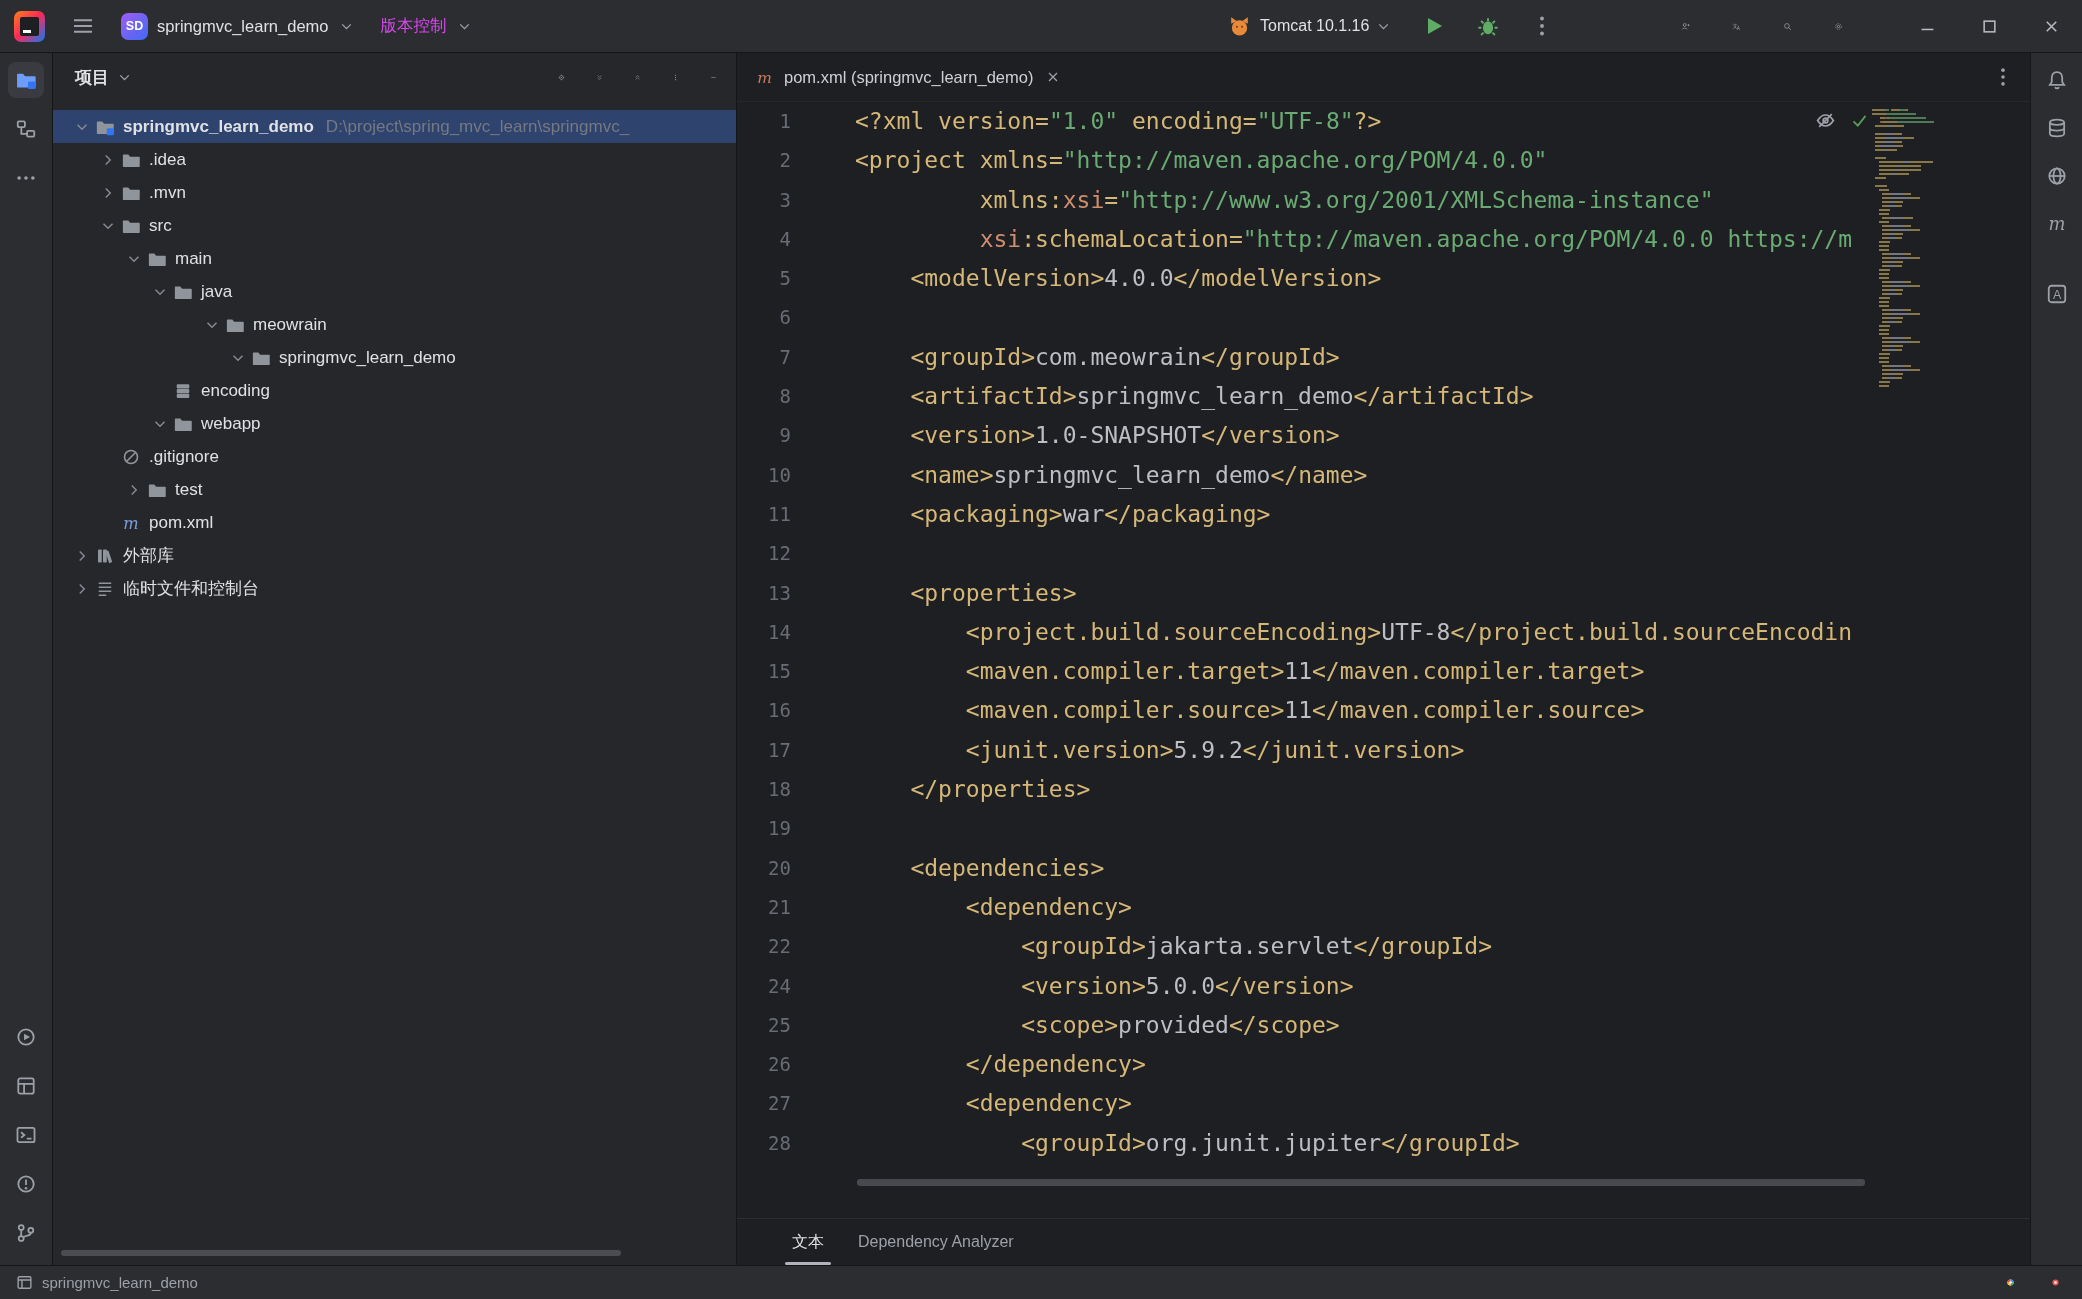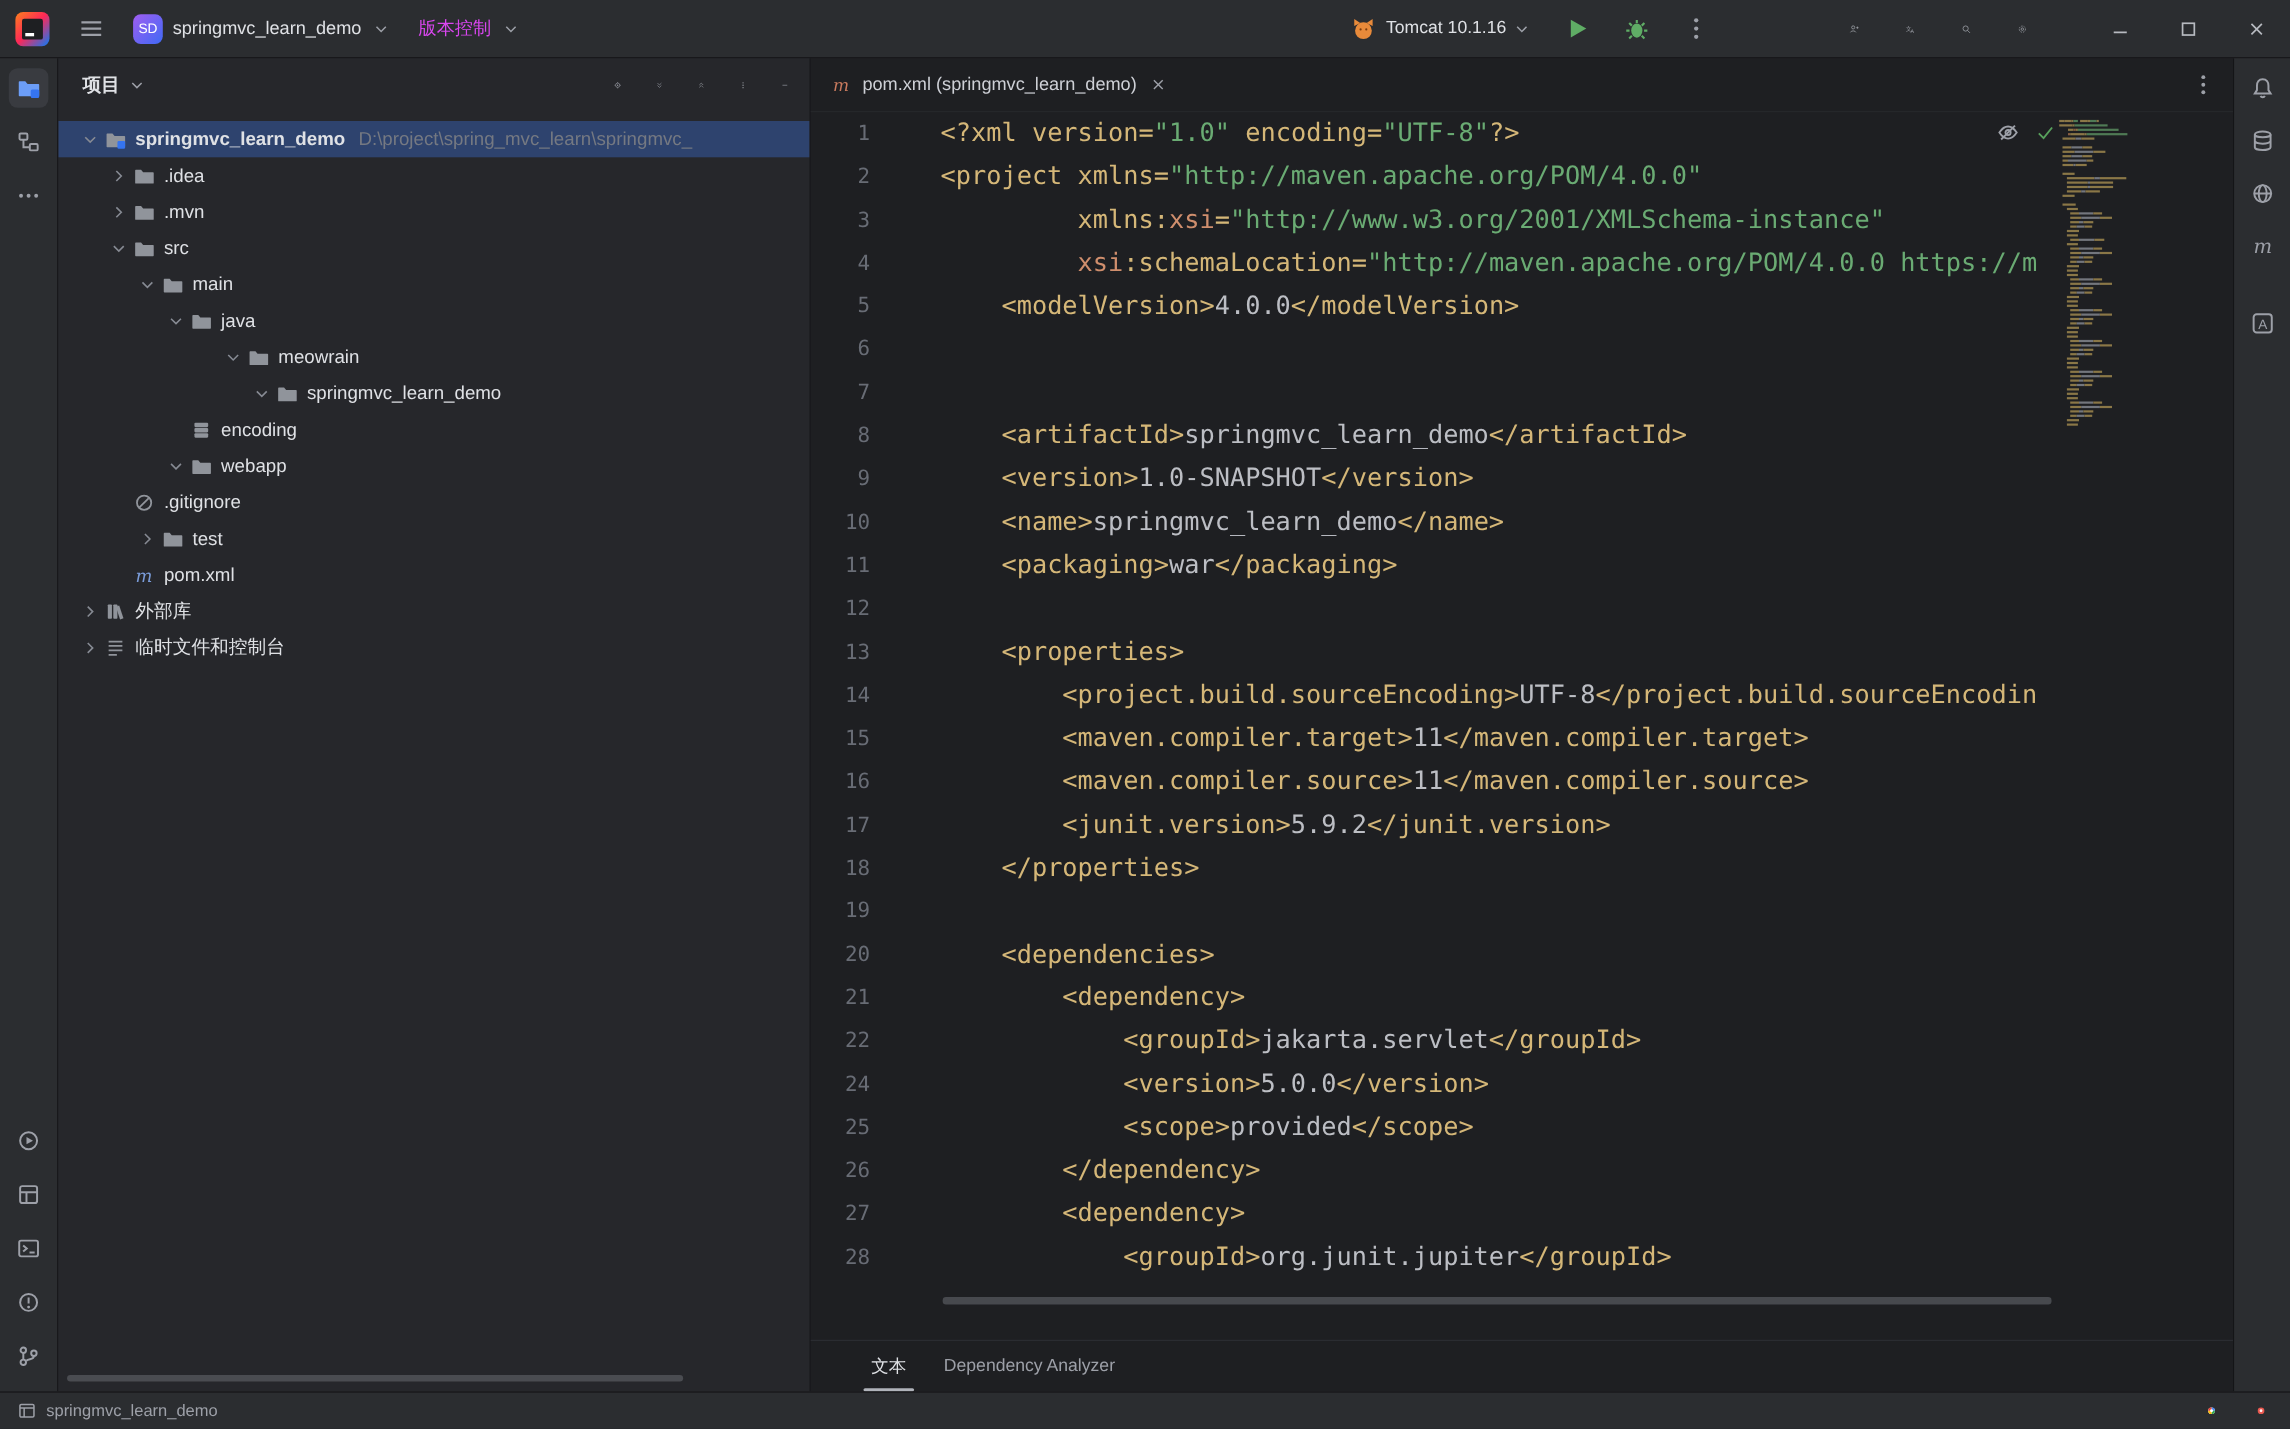--- a/index.html
+++ b/index.html
@@ -11,21 +11,21 @@
   .icon svg{width:100%;height:100%;display:block}
 
   
   .titlebar{position:absolute;left:0;top:0;width:2082px;height:53px;background:#2b2d30;border-bottom:1px solid #141517}
   .tb-left{position:absolute;left:14px;top:0;height:100%;display:flex;align-items:center;gap:26px}
   .ide-logo{width:31px;height:31px;border-radius:7px;background:linear-gradient(135deg,#fc801d 0%,#fe2857 48%,#087cfa 100%);position:relative;flex:none}
   .ide-logo::after{content:"";position:absolute;left:6px;top:6px;width:19px;height:19px;background:#1e1f22;border-radius:2px}
   .ide-logo::before{content:"";position:absolute;z-index:2;left:9px;bottom:9px;width:8px;height:2.5px;background:#fff}
   .hamburger{width:24px;height:24px}
   .widget{display:flex;align-items:center;gap:9px;font-size:16.5px;color:#dfe1e5}
-  .proj-badge{width:27px;height:27px;border-radius:7px;background:linear-gradient(135deg,#a05df2,#3f6af5);color:#fff;font-size:12.5px;font-weight:400;display:flex;align-items:center;justify-content:center}
+  .proj-badge{width:27px;height:27px;border-radius:7px;background:linear-gradient(135deg,#a05df2,#3f6af5);color:#fff;font-size:12.5px;font-weight:700;display:flex;align-items:center;justify-content:center}
   .w-chev{width:17px;height:17px;color:#9da0a8}
   .vcs{color:#d946ef}
   .tb-run{position:absolute;left:1228px;top:0;height:100%;display:flex;align-items:center}
   .tomcat-ic{width:23px;height:23px;margin-right:9px}
   .run-name{font-size:16px;color:#dfe1e5}
   .tb-run .w-chev{margin-left:6px}
   .tb-btn{width:24px;height:24px;margin-left:30px}
   .tb-btn.green{color:#5fad65}
   .tb-actions{position:absolute;right:232px;top:0;height:100%;display:flex;align-items:center;gap:28px}
   .tb-actions .icon{width:23px;height:23px}
@@ -545,21 +545,21 @@
     </div>
 
     <div class="code-region">
       <div class="code-area">
           <div class="code-line"><span class="line-num">1</span><span class="line-text"><span class="tok-g">&lt;?xml </span><span class="tok-a">version</span><span class="tok-g">=</span><span class="tok-s">"1.0"</span><span class="tok-t"> </span><span class="tok-a">encoding</span><span class="tok-g">=</span><span class="tok-s">"UTF-8"</span><span class="tok-g">?&gt;</span></span></div>
           <div class="code-line"><span class="line-num">2</span><span class="line-text"><span class="tok-g">&lt;project </span><span class="tok-a">xmlns</span><span class="tok-g">=</span><span class="tok-s">"http://maven.apache.org/POM/4.0.0"</span></span></div>
           <div class="code-line"><span class="line-num">3</span><span class="line-text"><span class="tok-t">         </span><span class="tok-a">xmlns:</span><span class="tok-n">xsi</span><span class="tok-g">=</span><span class="tok-s">"http://www.w3.org/2001/XMLSchema-instance"</span></span></div>
           <div class="code-line"><span class="line-num">4</span><span class="line-text"><span class="tok-t">         </span><span class="tok-n">xsi</span><span class="tok-a">:schemaLocation</span><span class="tok-g">=</span><span class="tok-s">"http://maven.apache.org/POM/4.0.0 https://m</span></span></div>
           <div class="code-line"><span class="line-num">5</span><span class="line-text"><span class="tok-t">    </span><span class="tok-g">&lt;modelVersion&gt;</span><span class="tok-t">4.0.0</span><span class="tok-g">&lt;/modelVersion&gt;</span></span></div>
           <div class="code-line"><span class="line-num">6</span><span class="line-text"></span></div>
-          <div class="code-line"><span class="line-num">7</span></div>
+          <div class="code-line"><span class="line-num">7</span><span class="line-text"><span class="tok-t">    </span><span class="tok-g">&lt;groupId&gt;</span><span class="tok-t">com.meowrain</span><span class="tok-g">&lt;/groupId&gt;</span></span></div>
           <div class="code-line"><span class="line-num">8</span><span class="line-text"><span class="tok-t">    </span><span class="tok-g">&lt;artifactId&gt;</span><span class="tok-t">springmvc_learn_demo</span><span class="tok-g">&lt;/artifactId&gt;</span></span></div>
           <div class="code-line"><span class="line-num">9</span><span class="line-text"><span class="tok-t">    </span><span class="tok-g">&lt;version&gt;</span><span class="tok-t">1.0-SNAPSHOT</span><span class="tok-g">&lt;/version&gt;</span></span></div>
           <div class="code-line"><span class="line-num">10</span><span class="line-text"><span class="tok-t">    </span><span class="tok-g">&lt;name&gt;</span><span class="tok-t">springmvc_learn_demo</span><span class="tok-g">&lt;/name&gt;</span></span></div>
           <div class="code-line"><span class="line-num">11</span><span class="line-text"><span class="tok-t">    </span><span class="tok-g">&lt;packaging&gt;</span><span class="tok-t">war</span><span class="tok-g">&lt;/packaging&gt;</span></span></div>
           <div class="code-line"><span class="line-num">12</span><span class="line-text"></span></div>
           <div class="code-line"><span class="line-num">13</span><span class="line-text"><span class="tok-t">    </span><span class="tok-g">&lt;properties&gt;</span></span></div>
           <div class="code-line"><span class="line-num">14</span><span class="line-text"><span class="tok-t">        </span><span class="tok-g">&lt;project.build.sourceEncoding&gt;</span><span class="tok-t">UTF-8</span><span class="tok-g">&lt;/project.build.sourceEncodin</span></span></div>
           <div class="code-line"><span class="line-num">15</span><span class="line-text"><span class="tok-t">        </span><span class="tok-g">&lt;maven.compiler.target&gt;</span><span class="tok-t">11</span><span class="tok-g">&lt;/maven.compiler.target&gt;</span></span></div>
           <div class="code-line"><span class="line-num">16</span><span class="line-text"><span class="tok-t">        </span><span class="tok-g">&lt;maven.compiler.source&gt;</span><span class="tok-t">11</span><span class="tok-g">&lt;/maven.compiler.source&gt;</span></span></div>
           <div class="code-line"><span class="line-num">17</span><span class="line-text"><span class="tok-t">        </span><span class="tok-g">&lt;junit.version&gt;</span><span class="tok-t">5.9.2</span><span class="tok-g">&lt;/junit.version&gt;</span></span></div>

